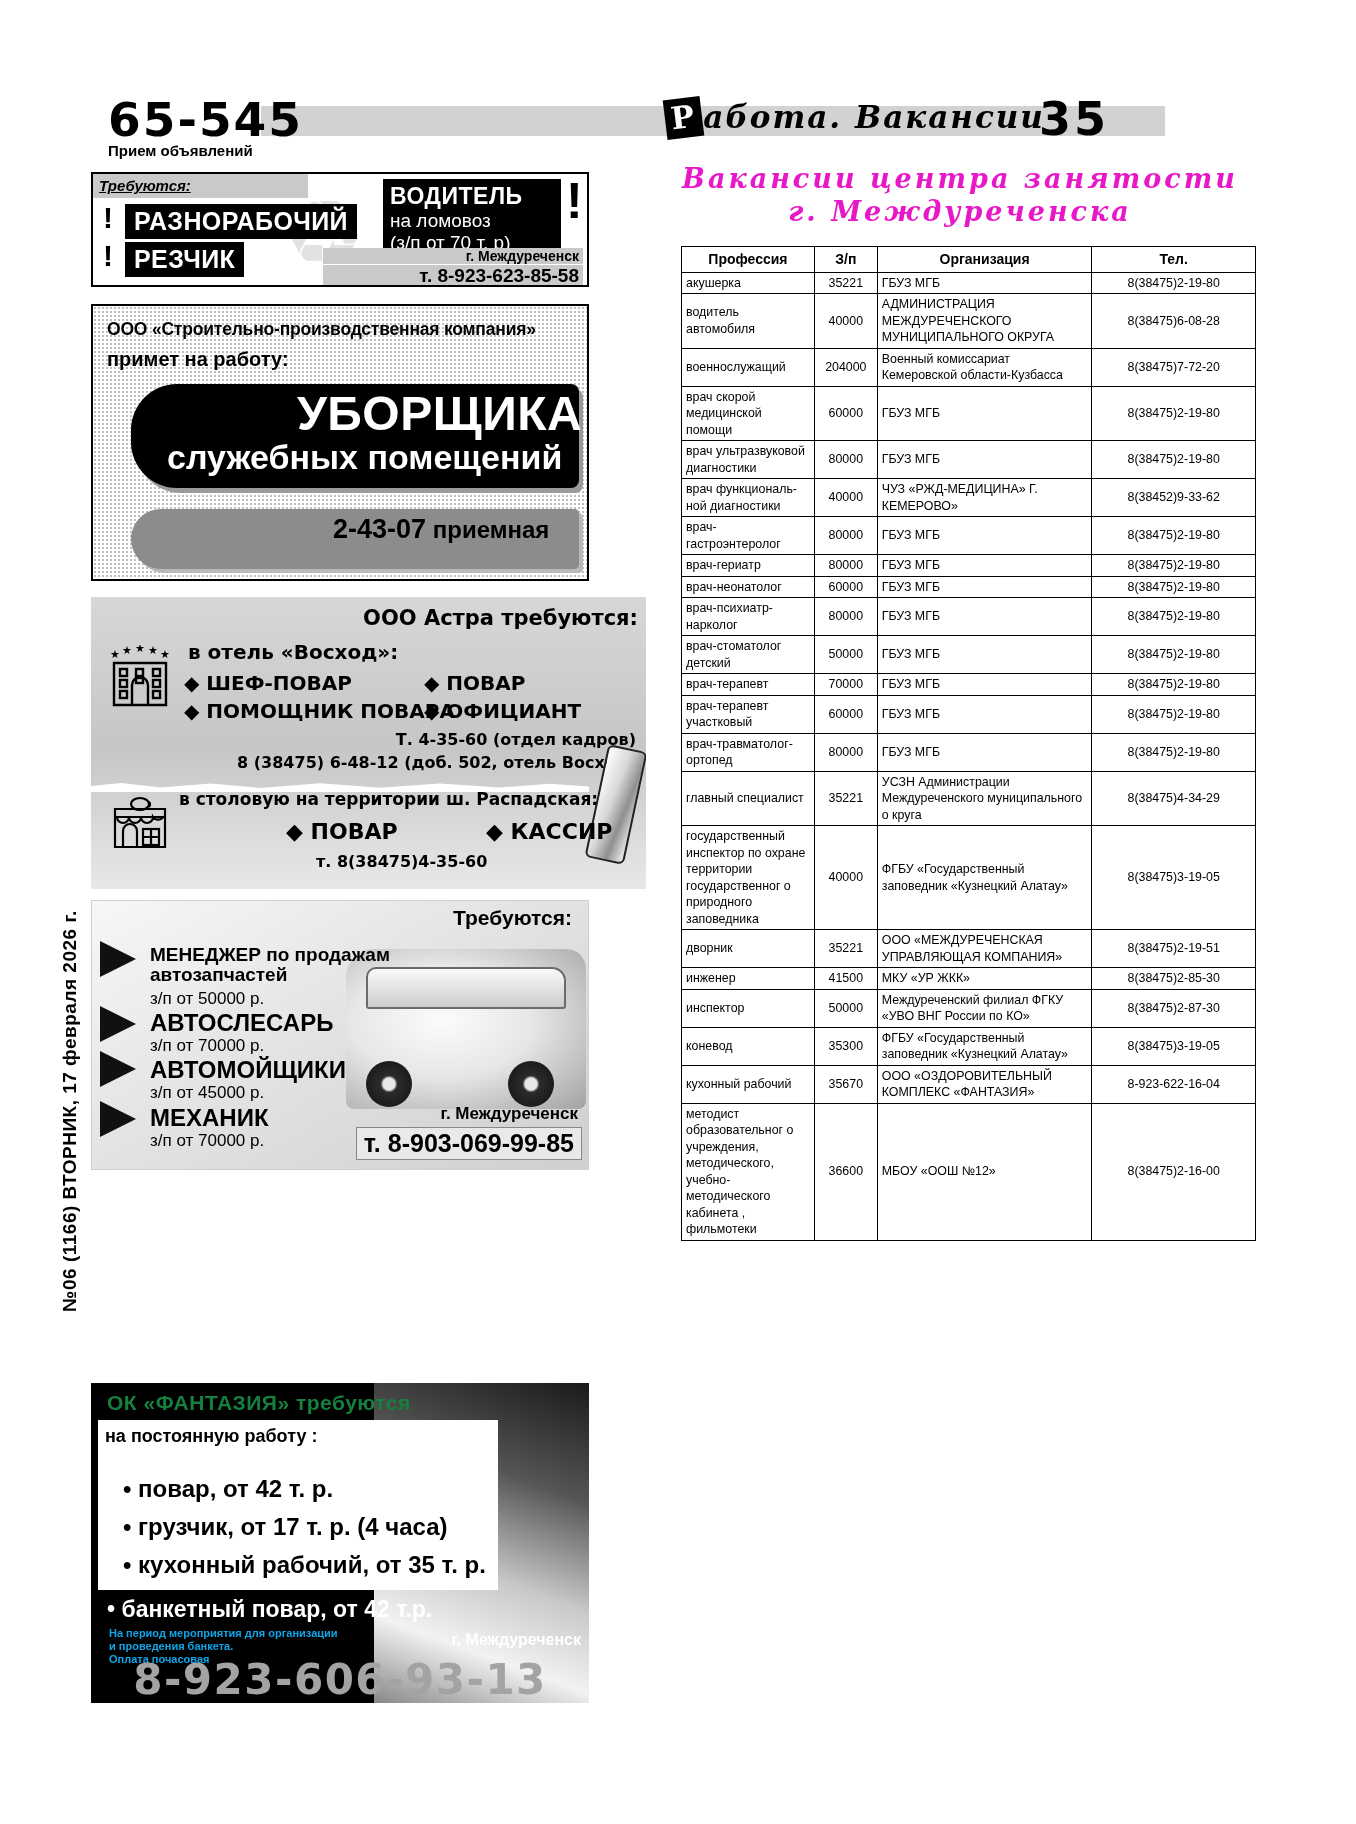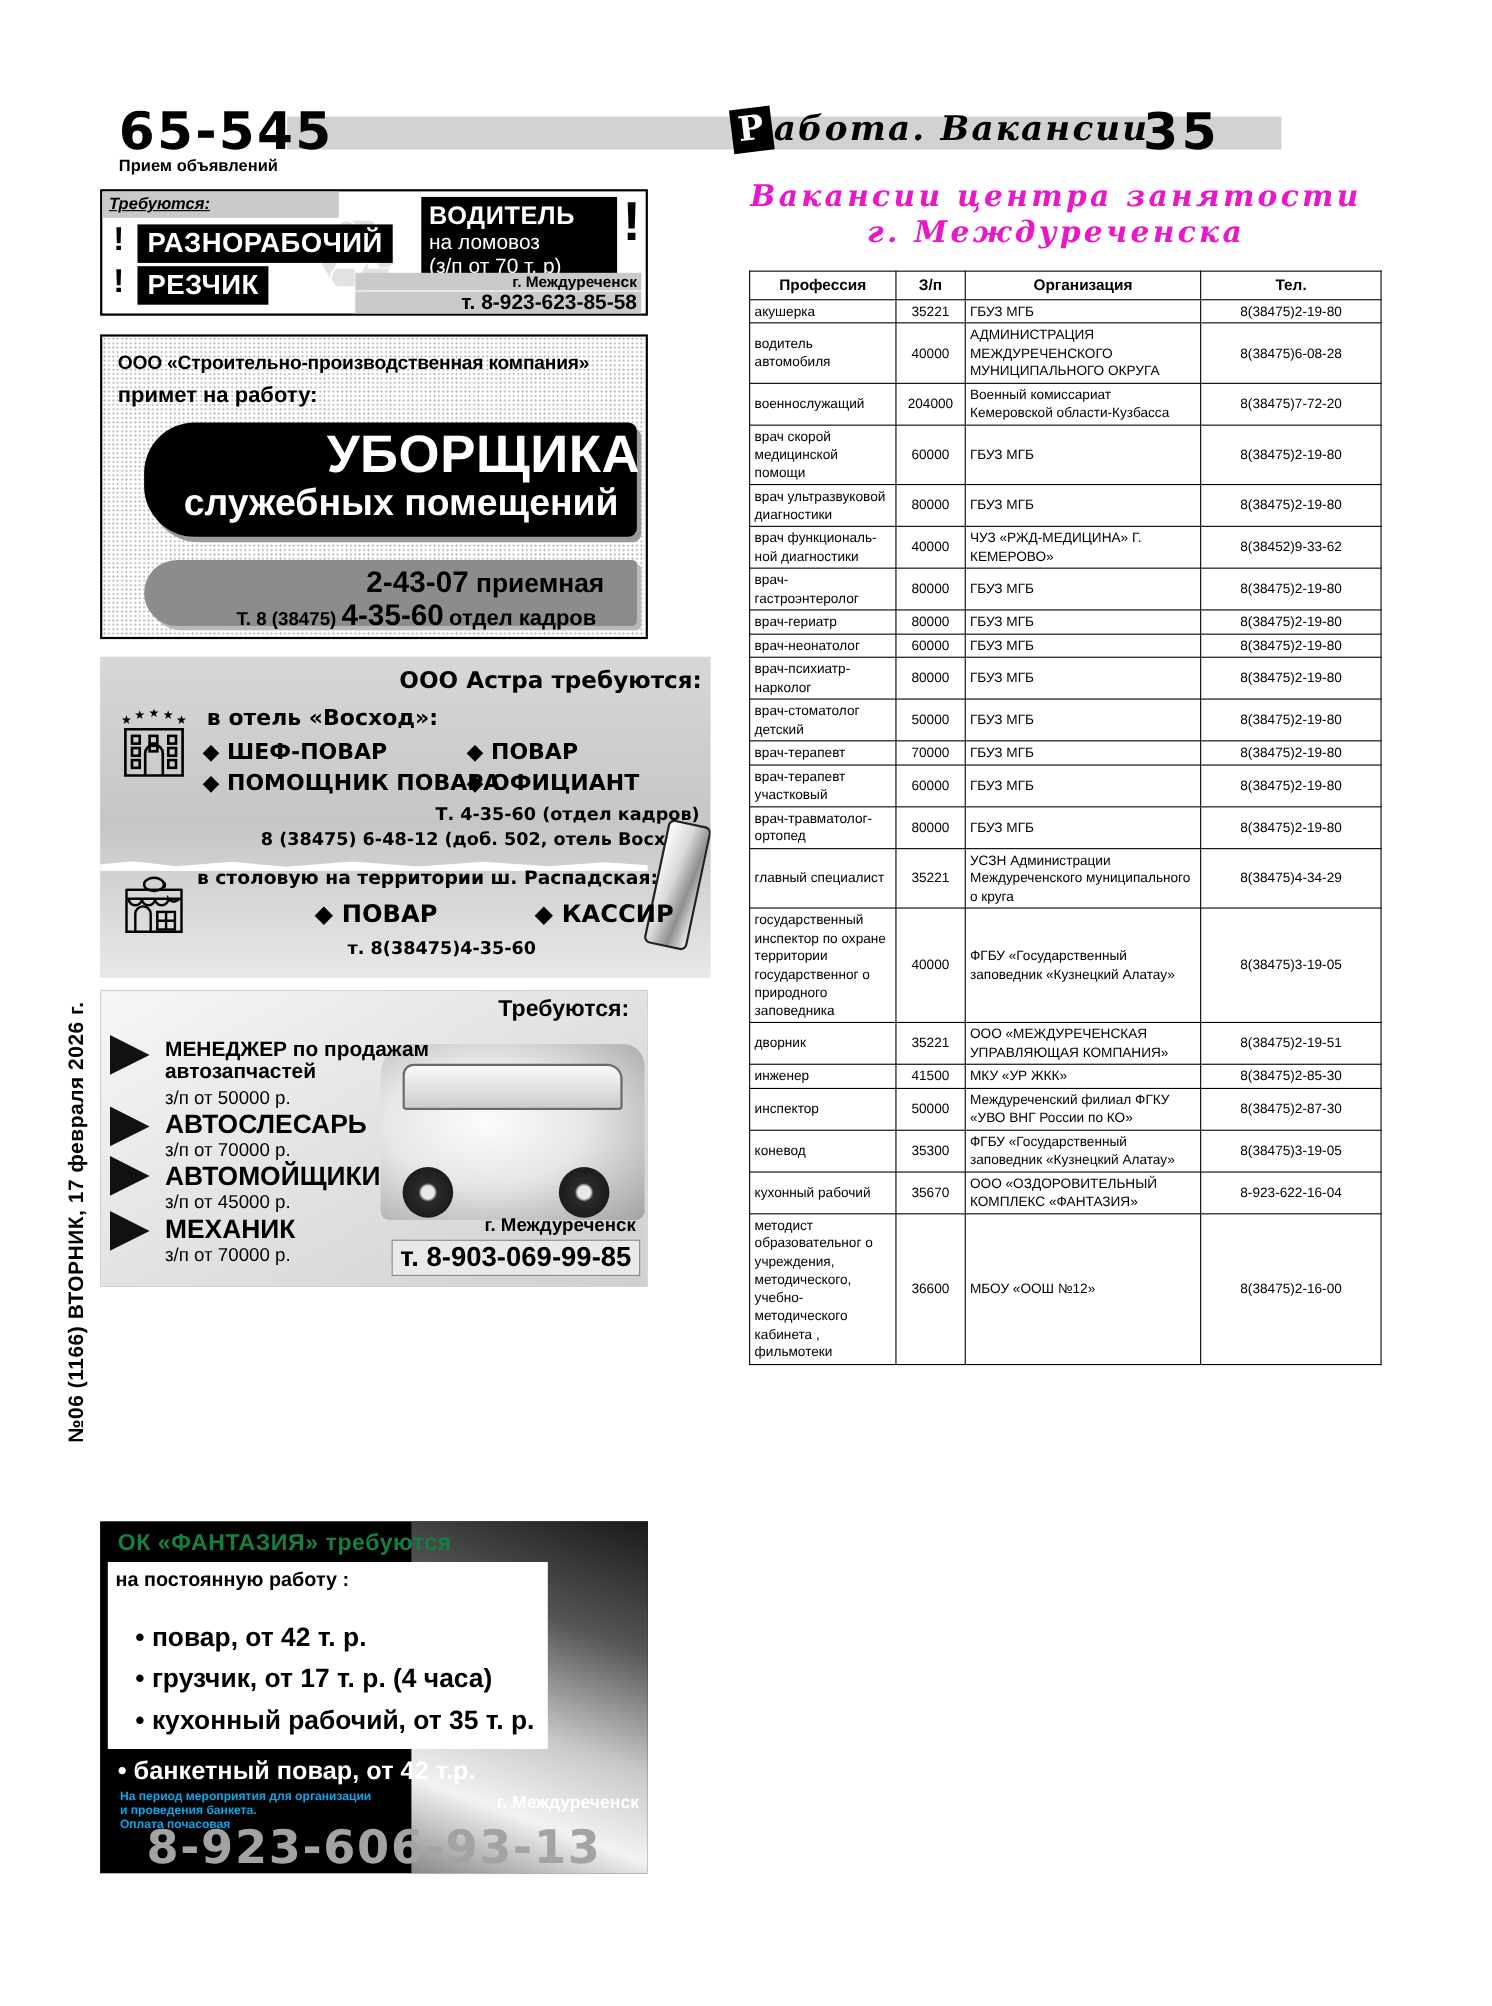--- a/index.html
+++ b/index.html
@@ -305,25 +305,20 @@
     <div class="dots"></div>
     <div class="ln1">ООО «Строительно-производственная компания»</div>
     <div class="ln2">примет на работу:</div>
     <div class="blkband"></div>
     <div class="w1">УБОРЩИКА</div>
     <div class="w2">служебных помещений</div>
     <div class="greyband"></div>
     <div class="p1">
       <b>2-43-07</b>
       <span>приемная</span>
-    </div>
-    <div class="p2">
-      <span>Т. 8 (38475)</span>
-      <b>4-35-60</b>
-      <i>отдел кадров</i>
     </div>
   </div>
 
   <div class="ad" id="ad3">
     <div class="astra">ООО Астра требуются:</div>
     <svg class="bldicon" width="68" height="62" viewBox="0 0 68 62">
       <g fill="none" stroke="#000" stroke-width="2.4">
         <path d="M8 18 h52 v42 H8 z"></path>
         <path d="M26 60 v-20 a8 8 0 0 1 16 0 v20"></path>
         <rect x="14" y="24" width="7" height="7"></rect>

